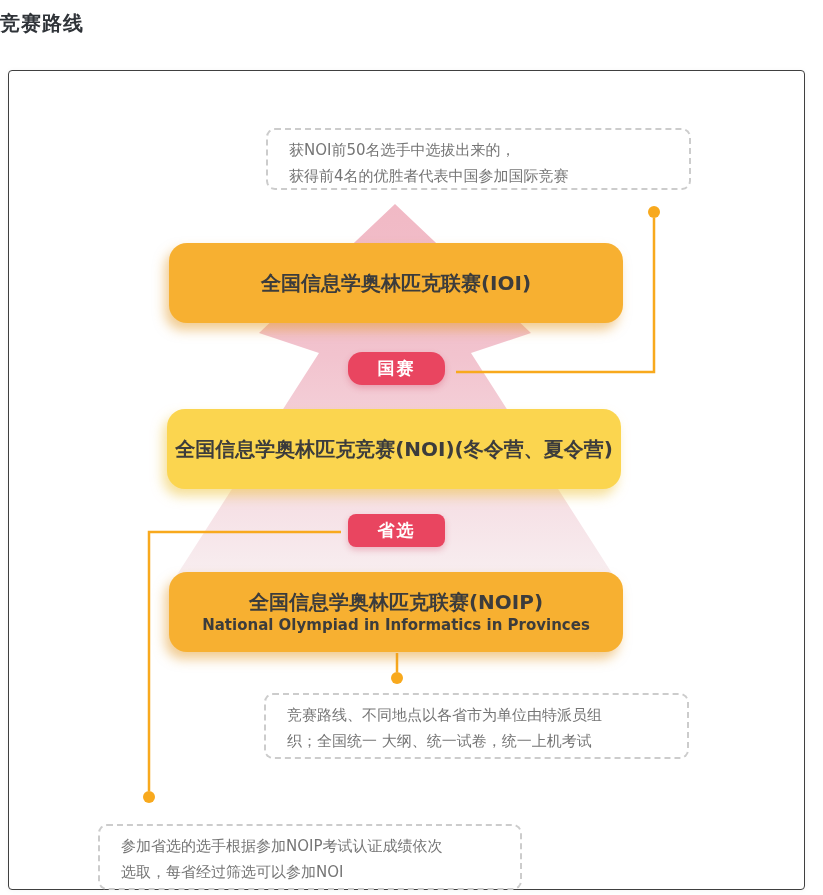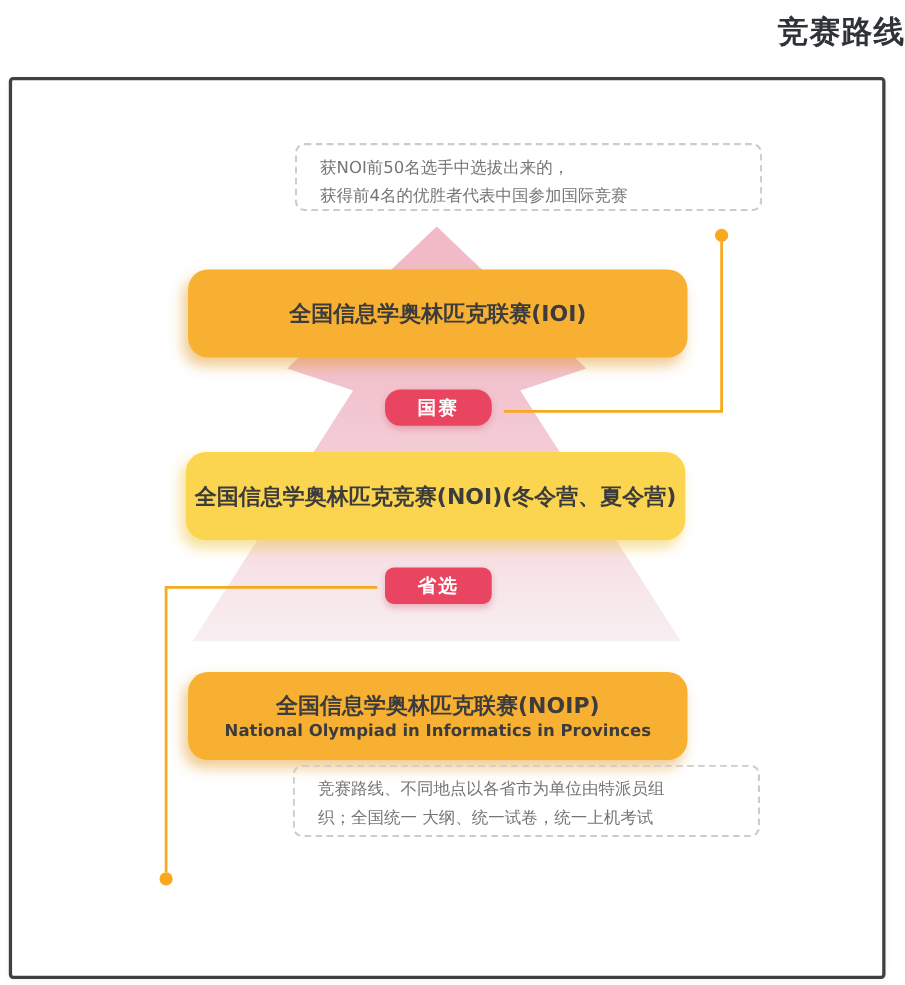--- a/index.html
+++ b/index.html
@@ -5,30 +5,30 @@
   * { box-sizing: border-box; margin: 0; padding: 0; }
   html, body {
     width: 823px; height: 895px;
     background: #ffffff;
     font-family: "DejaVu Sans", "Liberation Sans", sans-serif;
     position: relative;
     overflow: hidden;
   }
   .page-title {
     position: absolute; top: 10px; left: 0; width: 823px;
-    text-align: right;
-    font-size: 28px; font-weight: bold;
+    text-align: left;
+    font-size: 20px; font-weight: bold;
     color: var(--title-text, #2f3338);
     letter-spacing: 1px;
   }
   .card {
     position: absolute; left: 8px; top: 70px;
     width: 797px; height: 820px;
     background: #ffffff;
-    border: 3px solid #404040;
+    border: 1px solid #404040;
     border-radius: 4px;
     box-shadow: 0 1px 6px rgba(0,0,0,0.04);
   }
   .card > * { position: absolute; }
   svg.layer { pointer-events: none; }
 
   
   .note {
     border: 2px dashed var(--note-border, #cccccc);
     border-radius: 9px;
@@ -48,21 +48,21 @@
     border-radius: 18px;
     display: flex; flex-direction: column;
     align-items: center; justify-content: center;
     text-align: center;
     color: var(--box-text, #3c3c3c);
   }
   .level-box .cn { font-size: 20px; font-weight: bold; line-height: 26px; }
   .level-box .en { font-size: 15px; font-weight: bold; line-height: 21px; }
   .level-ioi  { left: 160px; top: 172px; background: var(--box-orange, #f7b031); box-shadow: -4px 7px 12px rgba(227,153,38,0.50); }
   .level-noi  { left: 158px; top: 338px; background: var(--box-yellow, #fbd54f); box-shadow: -4px 7px 12px rgba(238,198,70,0.55); }
-  .level-noip { left: 160px; top: 501px; background: var(--box-orange, #f7b031); box-shadow: -4px 7px 12px rgba(227,153,38,0.50); margin-top: 37px; }
+  .level-noip { left: 160px; top: 501px; background: var(--box-orange, #f7b031); box-shadow: -4px 7px 12px rgba(227,153,38,0.50); }
 
   
   .badge {
     width: 97px; height: 33px;
     background: var(--badge-red, #e94560);
     border-radius: 8px;
     color: #ffffff;
     font-size: 17px; font-weight: bold;
     display: flex; align-items: center; justify-content: center;
     letter-spacing: 2px;
@@ -127,14 +127,18 @@
   <div class="level-box level-noip">
     <div class="cn">全国信息学奥林匹克联赛(NOIP)</div>
     <div class="en">National Olympiad in Informatics in Provinces</div>
   </div>
 
   <div class="note note-noip">
     <div>竞赛路线、不同地点以各省市为单位由特派员组</div>
     <div>织；全国统一 大纲、统一试卷，统一上机考试</div>
   </div>
 
+  <div class="note note-shengxuan">
+    <div>参加省选的选手根据参加NOIP考试认证成绩依次</div>
+    <div>选取，每省经过筛选可以参加NOI</div>
+  </div>
 
 </div>
 
 </body></html>

